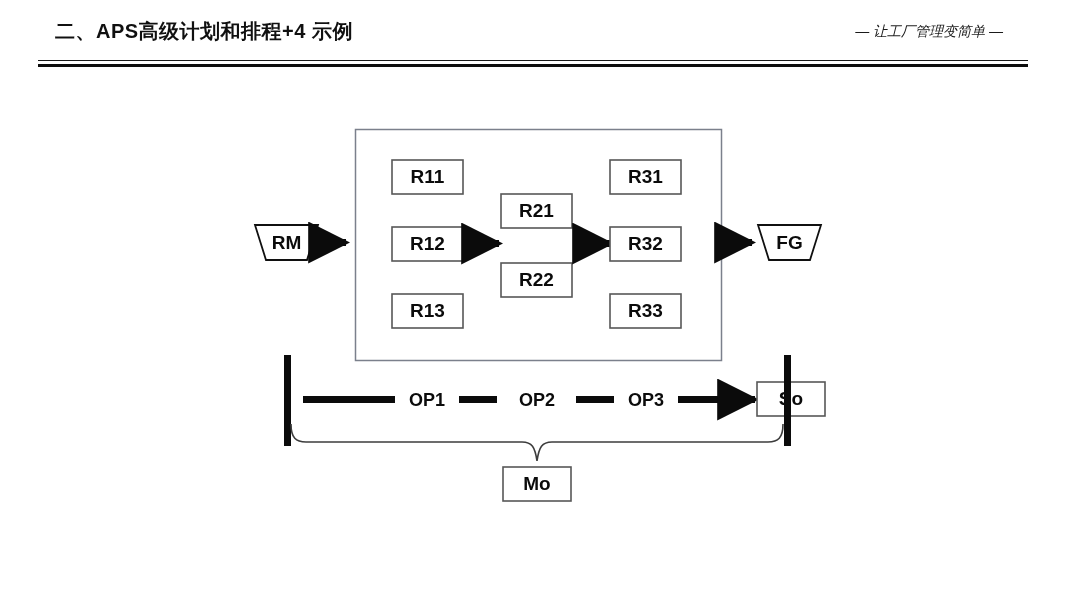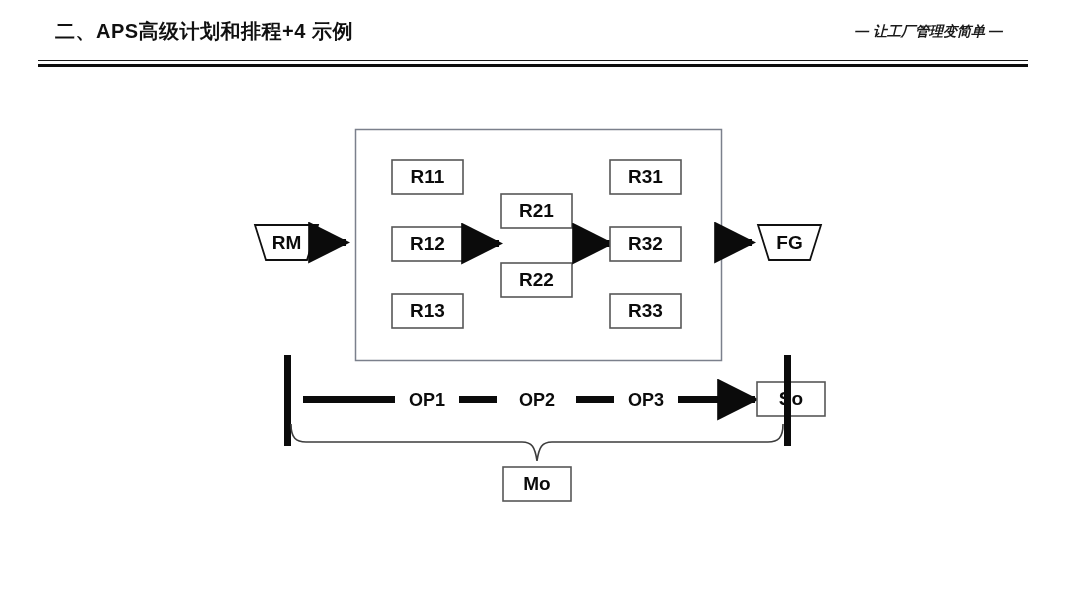--- a/index.html
+++ b/index.html
@@ -28,21 +28,21 @@
     font-weight: bold;
     letter-spacing: 0.5px;
     color: #101010;
     white-space: nowrap;
   }
   #header-tagline {
     position: absolute;
     right: 52px;
     top: 23px;
     font-size: 14px;
-    font-weight: bold;
+    font-weight: normal;
     font-style: italic;
     color: #1a1a1a;
     white-space: nowrap;
   }
   #header-rule {
     position: absolute;
     left: 38px;
     top: 60px;
     width: 990px;
     height: 8px;

